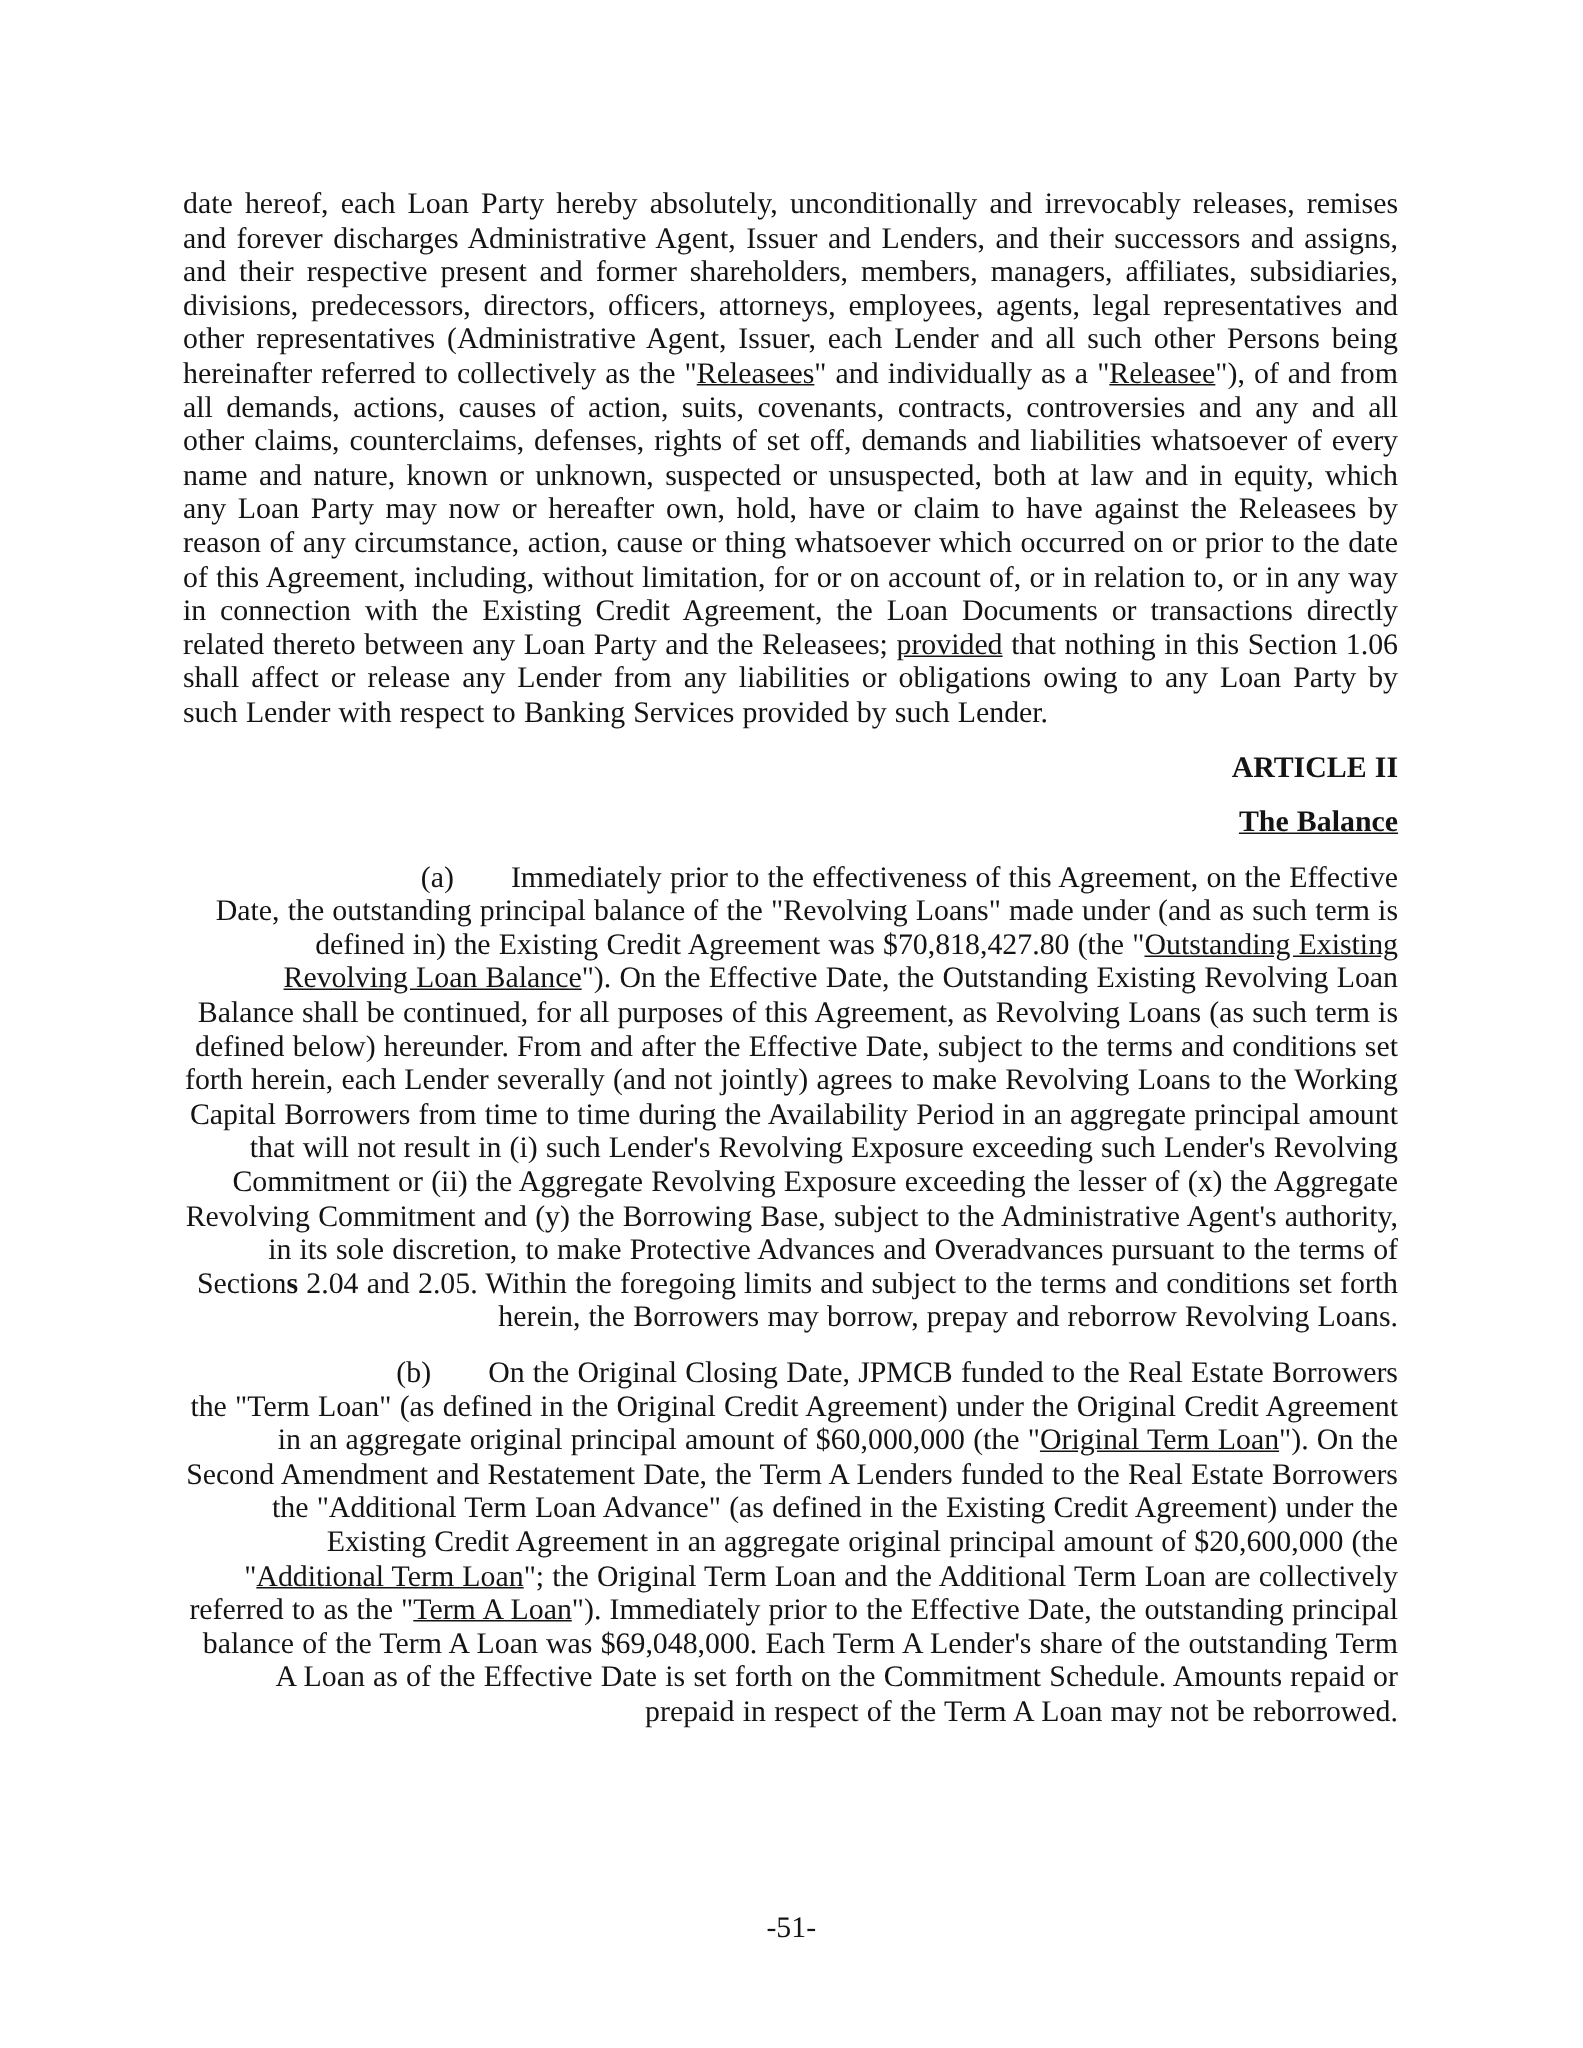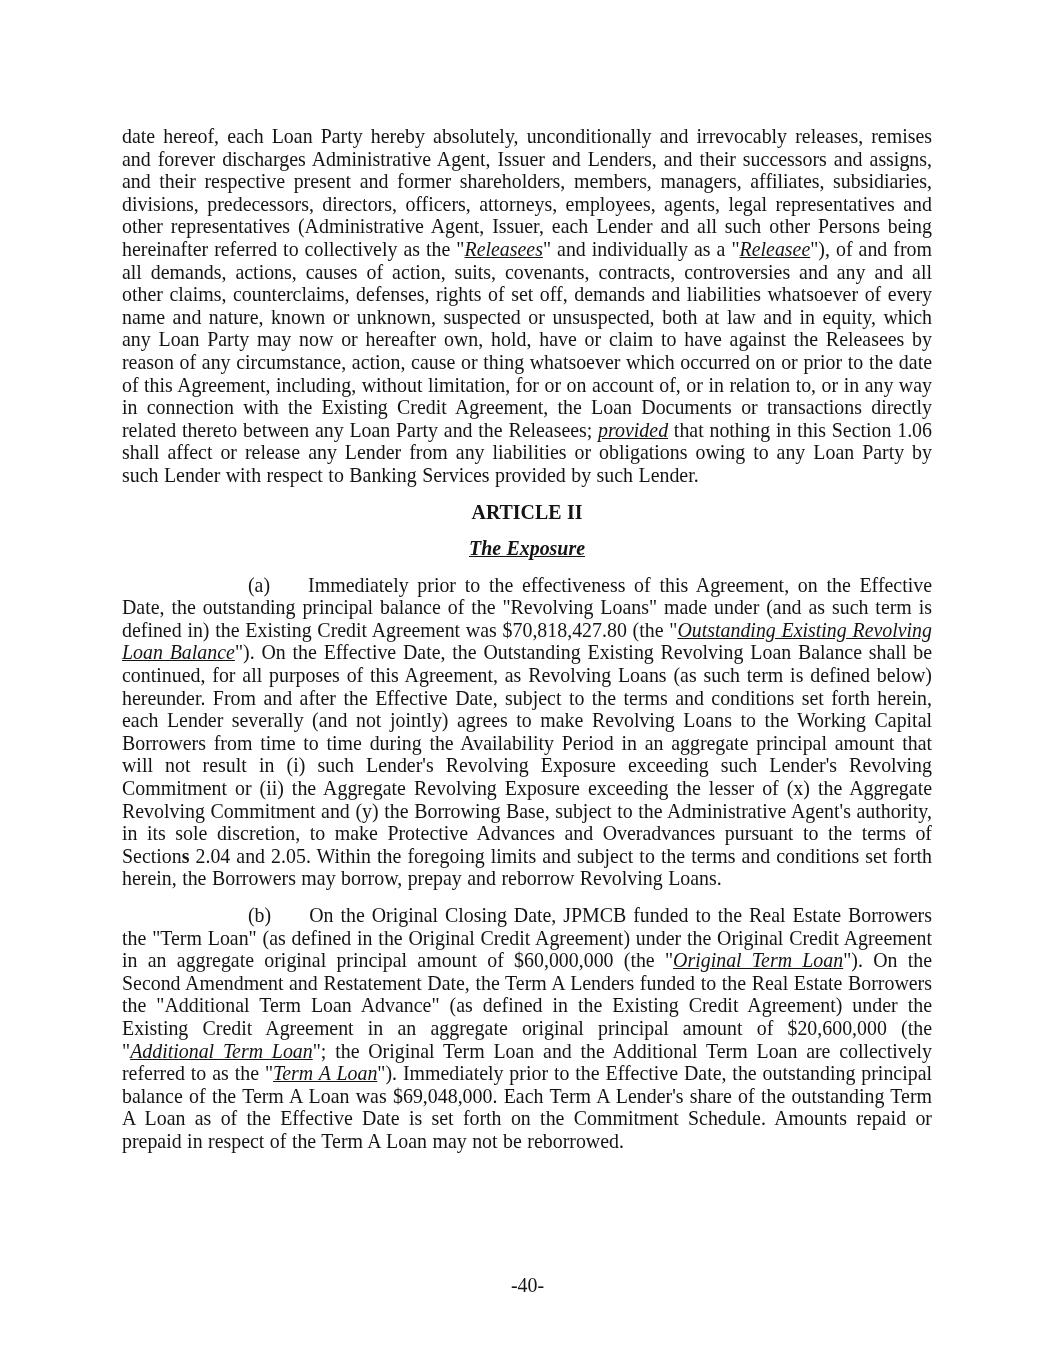--- a/index.html
+++ b/index.html
@@ -22,45 +22,45 @@
     top: 125px;
     width: 810px;
   }
   .para {
     margin: 0;
     font-size: 19.9px;
     line-height: 22.6px;
     text-align: justify;
     word-spacing: 0.5px;
   }
-  .para + .para { margin-top: 14px; }
+  .para + .para { margin-top: 14px; text-align: right; }
   .style-heading { text-align: center; }
   .indent-none { text-indent: 0; }
   .indent-half { text-indent: 63px; }
   .indent-one  { text-indent: 126px; }
   .tab { display: inline-block; width: 38px; }
-  .u { text-decoration: underline; font-style: italic; }
+  .u { text-decoration: underline; }
   .b { font-weight: bold; }
   .footer {
     position: absolute;
     top: 1274px;
     left: 0;
     width: 100%;
     text-align: center;
     font-size: 19.9px;
     line-height: 22.6px;
   }
 </style>
 </head>
 <body>
 
 <div class="page">
   <div class="content">
       <p class="para style-body indent-none"><span>date hereof, each Loan Party hereby absolutely, unconditionally and irrevocably releases, remises and forever discharges Administrative Agent, Issuer and Lenders, and their successors and assigns, and their respective present and former shareholders, members, managers, affiliates, subsidiaries, divisions, predecessors, directors, officers, attorneys, employees, agents, legal representatives and other representatives (Administrative Agent, Issuer, each Lender and all such other Persons being hereinafter referred to collectively as the "</span><span class="u">Releasees</span><span>" and individually as a "</span><span class="u">Releasee</span><span>"), of and from all demands, actions, causes of action, suits, covenants, contracts, controversies and any and all other claims, counterclaims, defenses, rights of set off, demands and liabilities whatsoever of every name and nature, known or unknown, suspected or unsuspected, both at law and in equity, which any Loan Party may now or hereafter own, hold, have or claim to have against the Releasees by reason of any circumstance, action, cause or thing whatsoever which occurred on or prior to the date of this Agreement, including, without limitation, for or on account of, or in relation to, or in any way in connection with the Existing Credit Agreement, the Loan Documents or transactions directly related thereto between any Loan Party and the Releasees; </span><span class="u">provided</span><span> that nothing in this Section 1.06 shall affect or release any Lender from any liabilities or obligations owing to any Loan Party by such Lender with respect to Banking Services provided by such Lender.</span></p>
       <p class="para style-heading indent-none"><span class="b">ARTICLE II</span></p>
-      <p class="para style-heading indent-none"><span class="u b">The Exposure</span></p>
+      <p class="para style-heading indent-none"><span class="u b">The Balance</span></p>
       <p class="para style-body indent-one"><span>(a)</span><span class="tab"></span><span>Immediately prior to the effectiveness of this Agreement, on the Effective Date, the outstanding principal balance of the "Revolving Loans" made under (and as such term is defined in) the Existing Credit Agreement was $70,818,427.80 (the "</span><span class="u">Outstanding Existing Revolving Loan Balance</span><span>").  On the Effective Date, the Outstanding Existing Revolving Loan Balance shall be continued, for all purposes of this Agreement, as Revolving Loans (as such term is defined below) hereunder.  From and after the Effective Date, subject to the terms and conditions set forth herein, each Lender severally (and not jointly) agrees to make Revolving Loans to the Working Capital Borrowers from time to time during the Availability Period in an aggregate principal amount that will not result in (i) such Lender's Revolving Exposure exceeding such Lender's Revolving Commitment or (ii) the Aggregate Revolving Exposure exceeding the lesser of (x) the Aggregate Revolving Commitment and (y) the Borrowing Base, subject to the Administrative Agent's authority, in its sole discretion, to make Protective Advances and Overadvances pursuant to the terms of Section</span><span class="b">s</span><span> 2.04 and 2.05.  Within the foregoing limits and subject to the terms and conditions set forth herein, the Borrowers may borrow, prepay and reborrow Revolving Loans.</span></p>
       <p class="para style-body indent-one"><span>(b)</span><span class="tab"></span><span>On the Original Closing Date, JPMCB funded to the Real Estate Borrowers the "Term Loan" (as defined in the Original Credit Agreement) under the Original Credit Agreement in an aggregate original principal amount of $60,000,000 (the "</span><span class="u">Original Term Loan</span><span>").  On the Second Amendment and Restatement Date, the Term A Lenders funded to the Real Estate Borrowers the "Additional Term Loan Advance" (as defined in the Existing Credit Agreement) under the Existing Credit Agreement in an aggregate original principal amount of $20,600,000 (the "</span><span class="u">Additional Term Loan</span><span>"; the Original Term Loan and the Additional Term Loan are collectively referred to as the "</span><span class="u">Term A Loan</span><span>").  Immediately prior to the Effective Date, the outstanding principal balance of the Term A Loan was $69,048,000.  Each Term A Lender's share of the outstanding Term A Loan as of the Effective Date is set forth on the Commitment Schedule.  Amounts repaid or prepaid in respect of the Term A Loan may not be reborrowed.</span></p>
     </div>
   <div class="footer">
-    <span>-40-</span>
+    <span>-51-</span>
   </div>
 </div>
 
 </body></html>

